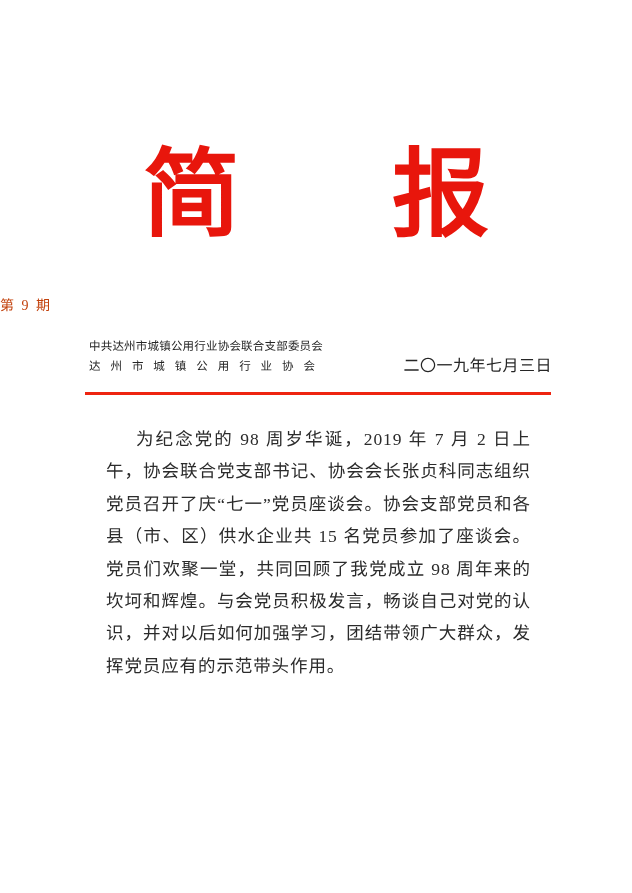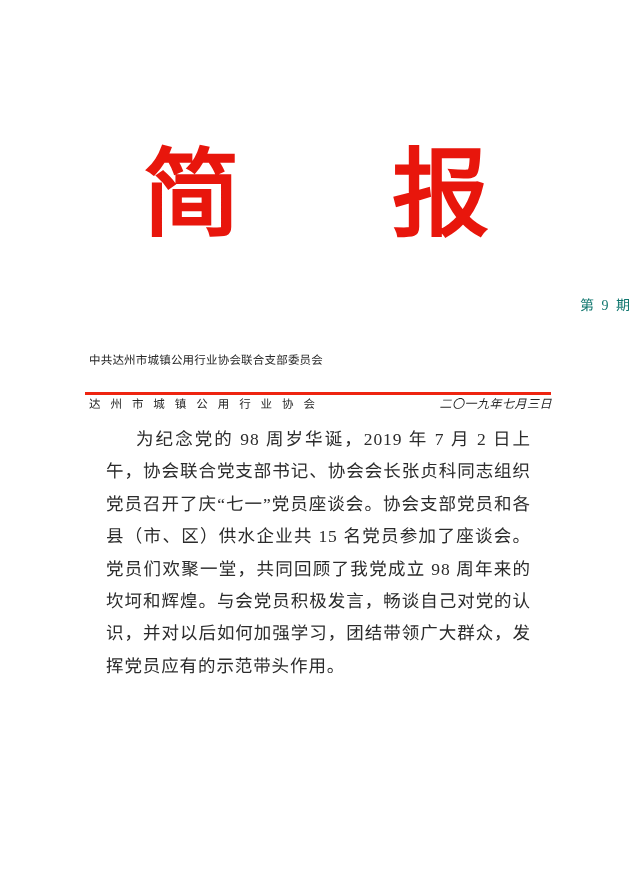--- a/index.html
+++ b/index.html
@@ -31,59 +31,57 @@
     color:var(--title-red);
     font-size:97px;
     font-weight:700;
     line-height:1.15;
     letter-spacing:0;
   }
   
   .issue{
     position:absolute;
     top:294px;left:0;right:0;
-    text-align:right;
+    text-align:left;
     font-size:14px;
     letter-spacing:2px;
-    color:#0f766e;
+    color:#c2410c;
   }
   
   .header-block{
     position:absolute;
-    top:351px;left:89px;right:80px;
+    top:337px;left:89px;right:80px;
   }
   .org-line1{
     font-size:11.5px;
     color:var(--header-text);
     letter-spacing:0.2px;
     line-height:19px;
     white-space:nowrap;
   }
   .org-row{
     display:flex;
     justify-content:space-between;
     align-items:flex-end;
     line-height:20px;
-    margin-top:24px;
   }
   .org-line2{
     display:inline-block;
     width:226px;
     font-size:11.5px;
     color:var(--header-text);
     text-align:justify;
     text-align-last:justify;
     white-space:nowrap;
   }
   .issue-date{
-    font-size:12px;
+    font-size:16px;
     color:var(--header-text);
     letter-spacing:0.5px;
     white-space:nowrap;
-    font-style:italic;
   }
   .red-rule{
     position:absolute;
     top:392px;left:85px;
     width:466px;height:3px;
     background:var(--rule-red);
   }
   
   .body-text{
     position:absolute;

